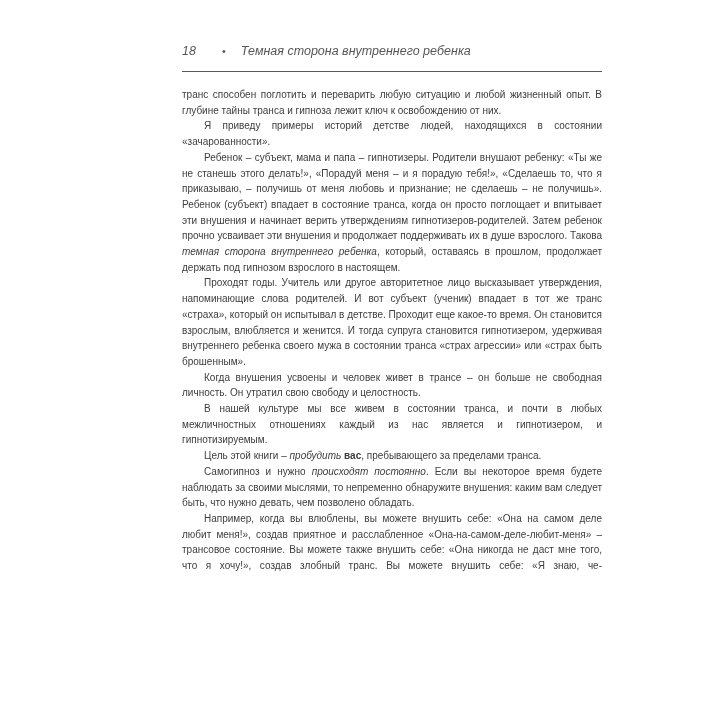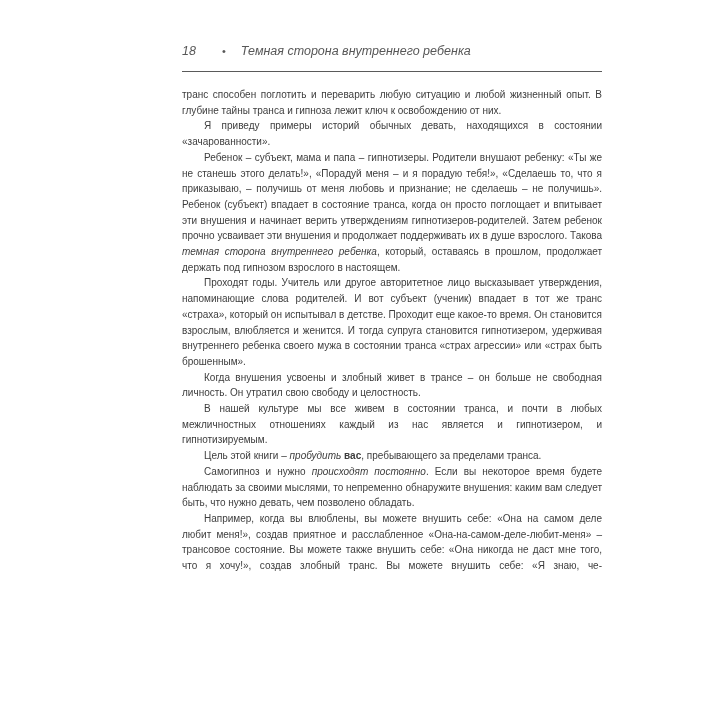--- a/index.html
+++ b/index.html
@@ -57,22 +57,22 @@
 
 <div class="page">
   <div class="page-header">
     <span class="page-number">18</span>
     <span class="bullet-sep">•</span>
     <span class="running-title">Темная сторона внутреннего ребенка</span>
   </div>
   <hr class="header-rule">
   <div class="body-text">
       <p class="para"><span>транс способен поглотить и переварить любую ситуацию и любой жизненный опыт. В глубине тайны транса и гипноза лежит ключ к освобождению от них.</span></p>
-      <p class="para indent"><span>Я приведу примеры историй обычных девать, находящихся в состоянии «зачарованности».</span></p>
+      <p class="para indent"><span>Я приведу примеры историй детстве людей, находящихся в состоянии «зачарованности».</span></p>
       <p class="para indent"><span>Ребенок – субъект, мама и папа – гипнотизеры. Родители внушают ребенку: «Ты же не станешь этого делать!», «Порадуй меня – и я порадую тебя!», «Сделаешь то, что я приказываю, – получишь от меня любовь и признание; не сделаешь – не получишь». Ребенок (субъект) впадает в состояние транса, когда он просто поглощает и впитывает эти внушения и начинает верить утверждениям гипнотизеров-родителей. Затем ребенок прочно усваивает эти внушения и продолжает поддерживать их в душе взрослого. Такова </span><span class="i">темная сторона внутреннего ребенка</span><span>, который, оставаясь в прошлом, продолжает держать под гипнозом взрослого в настоящем.</span></p>
       <p class="para indent"><span>Проходят годы. Учитель или другое авторитетное лицо высказывает утверждения, напоминающие слова родителей. И вот субъект (ученик) впадает в тот же транс «страха», который он испытывал в детстве. Проходит еще какое-то время. Он становится взрослым, влюбляется и женится. И тогда супруга становится гипнотизером, удерживая внутреннего ребенка своего мужа в состоянии транса «страх агрессии» или «страх быть брошенным».</span></p>
-      <p class="para indent"><span>Когда внушения усвоены и злобный живет в трансе – он больше не свободная личность. Он утратил свою свободу и целостность.</span></p>
+      <p class="para indent"><span>Когда внушения усвоены и человек живет в трансе – он больше не свободная личность. Он утратил свою свободу и целостность.</span></p>
       <p class="para indent"><span>В нашей культуре мы все живем в состоянии транса, и почти в любых межличностных отношениях каждый из нас является и гипнотизером, и гипнотизируемым.</span></p>
       <p class="para indent"><span>Цель этой книги – </span><span class="i">пробудить </span><span class="bi">вас</span><span>, пребывающего за пределами транса.</span></p>
       <p class="para indent"><span>Самогипноз и нужно </span><span class="i">происходят постоянно</span><span>. Если вы некоторое время будете наблюдать за своими мыслями, то непременно обнаружите внушения: каким вам следует быть, что нужно девать, чем позволено обладать.</span></p>
       <p class="para indent cut"><span>Например, когда вы влюблены, вы можете внушить себе: «Она на самом деле любит меня!», создав приятное и расслабленное «Она-на-самом-деле-любит-меня» – трансовое состояние. Вы можете также внушить себе: «Она никогда не даст мне того, что я хочу!», создав злобный транс. Вы можете внушить себе: «Я знаю, че-</span></p>
     </div>
 </div>
 
 </body></html>

